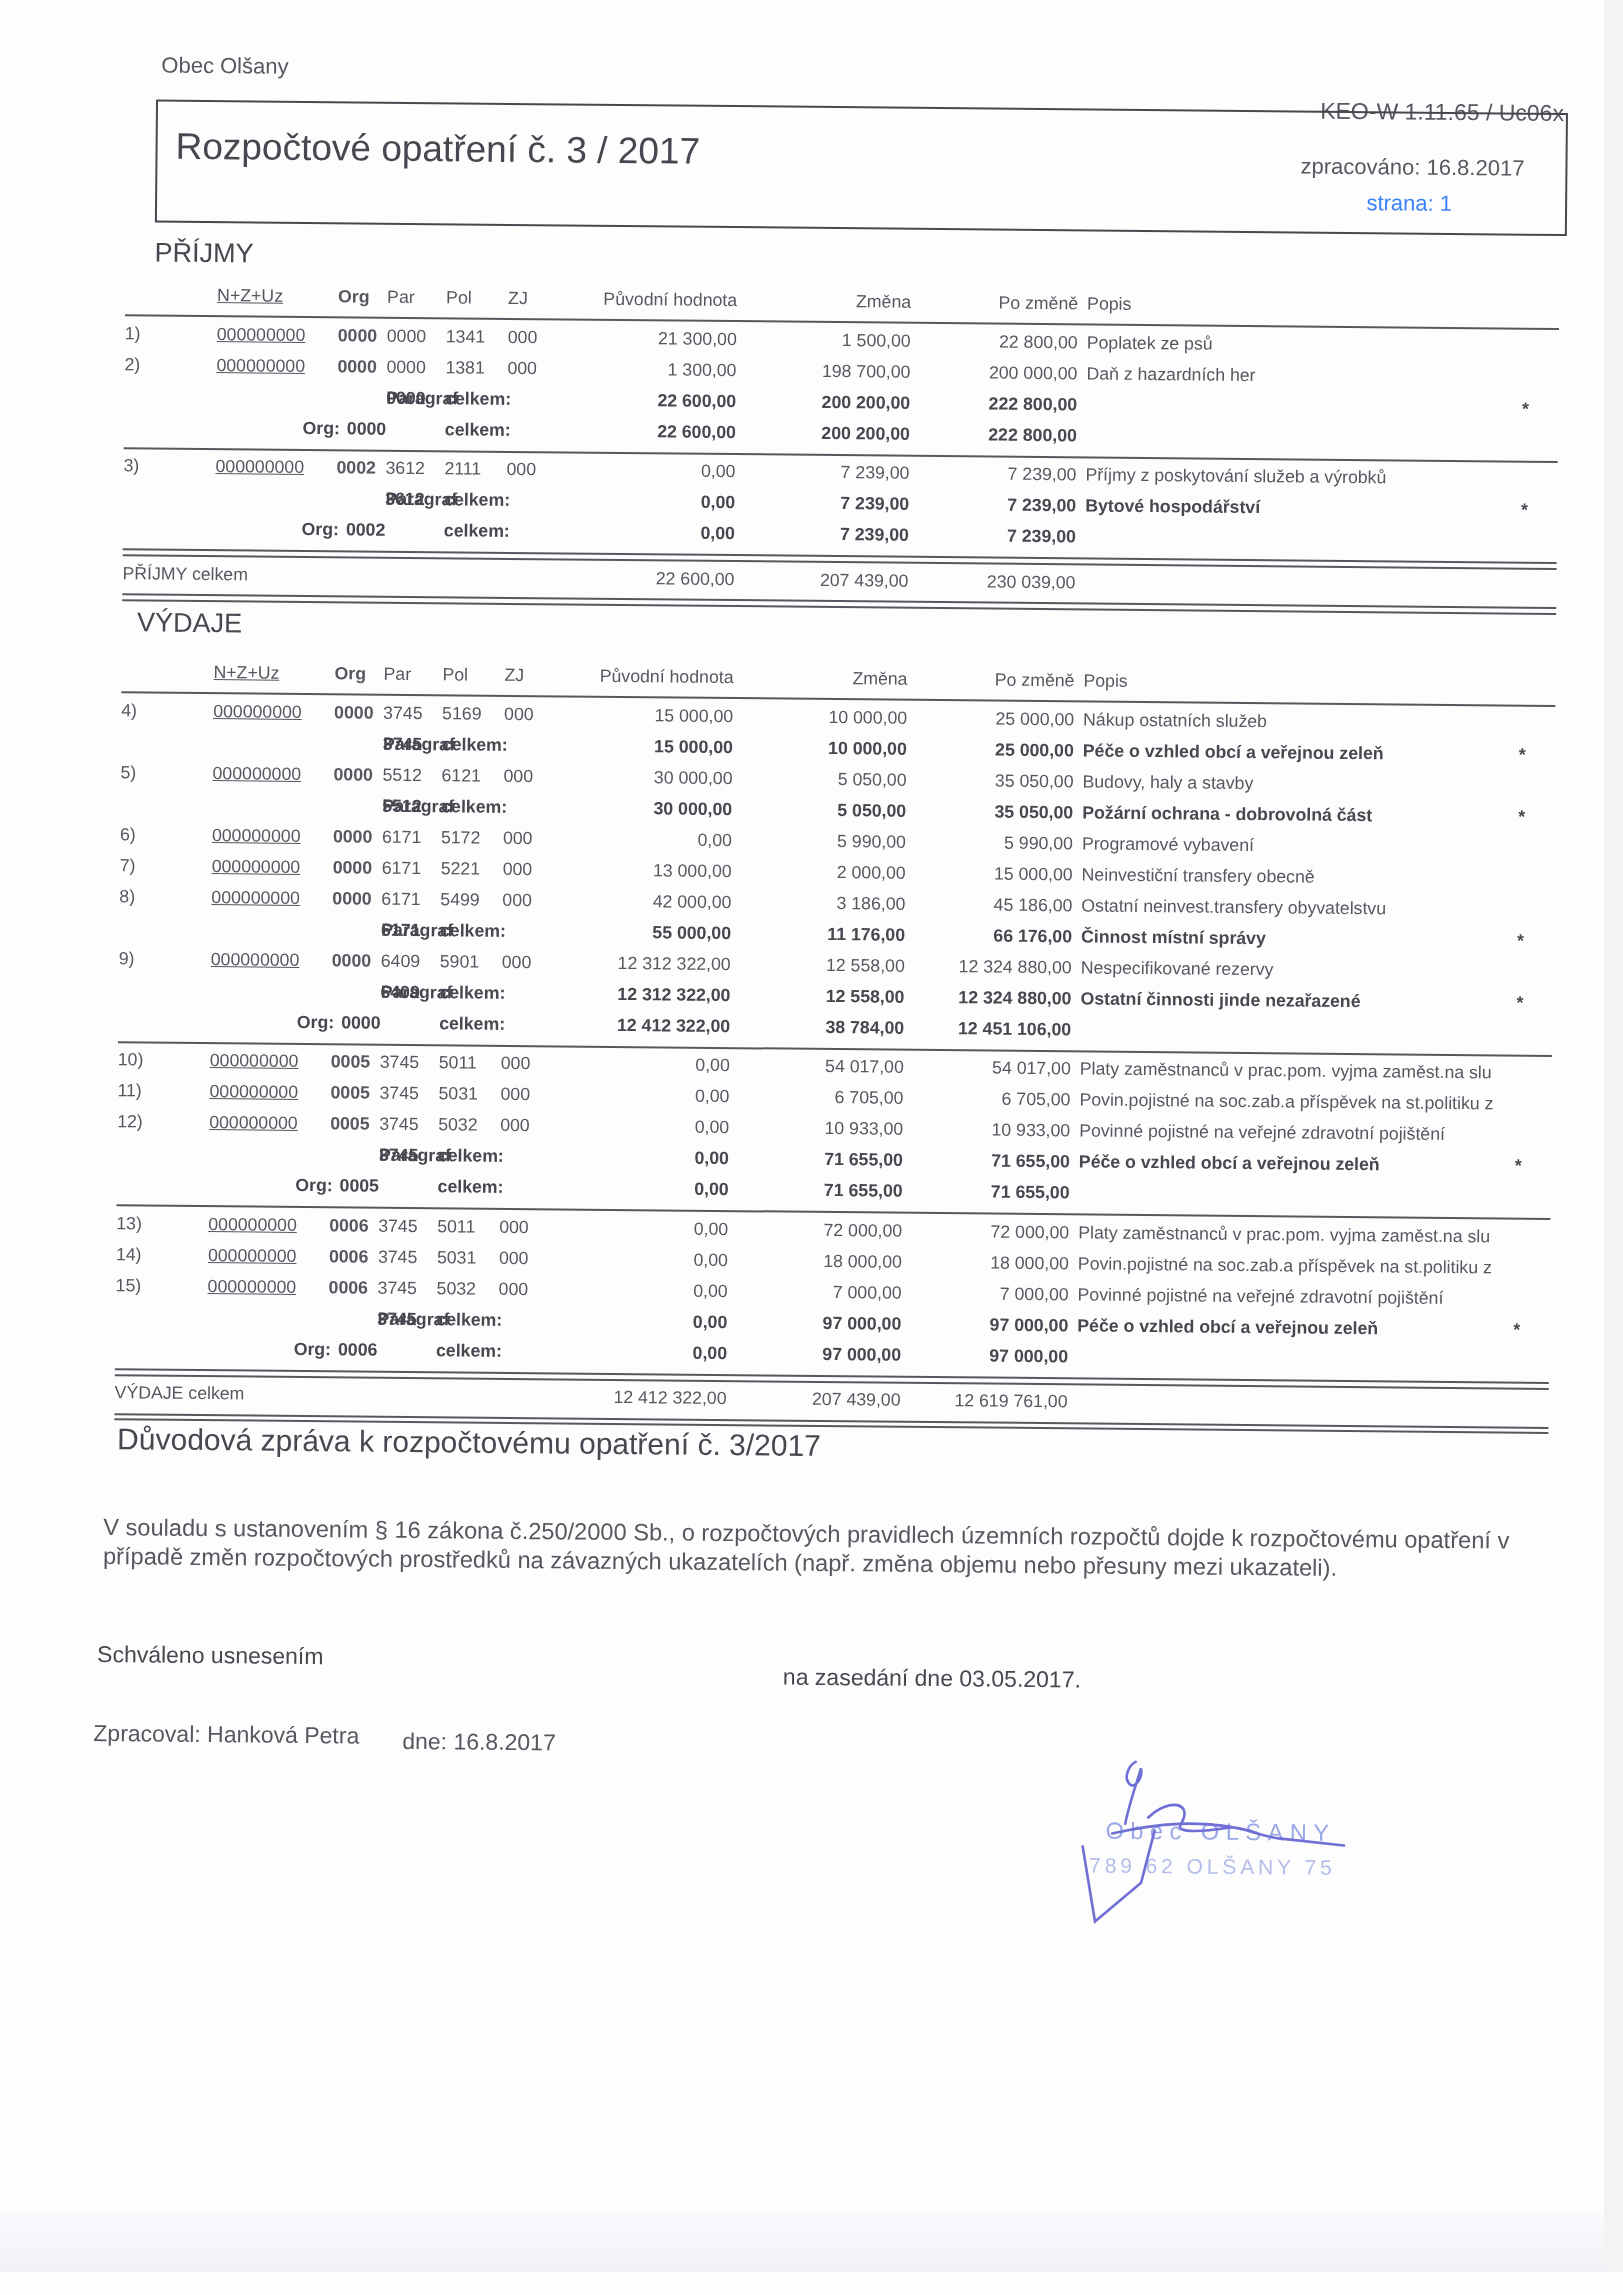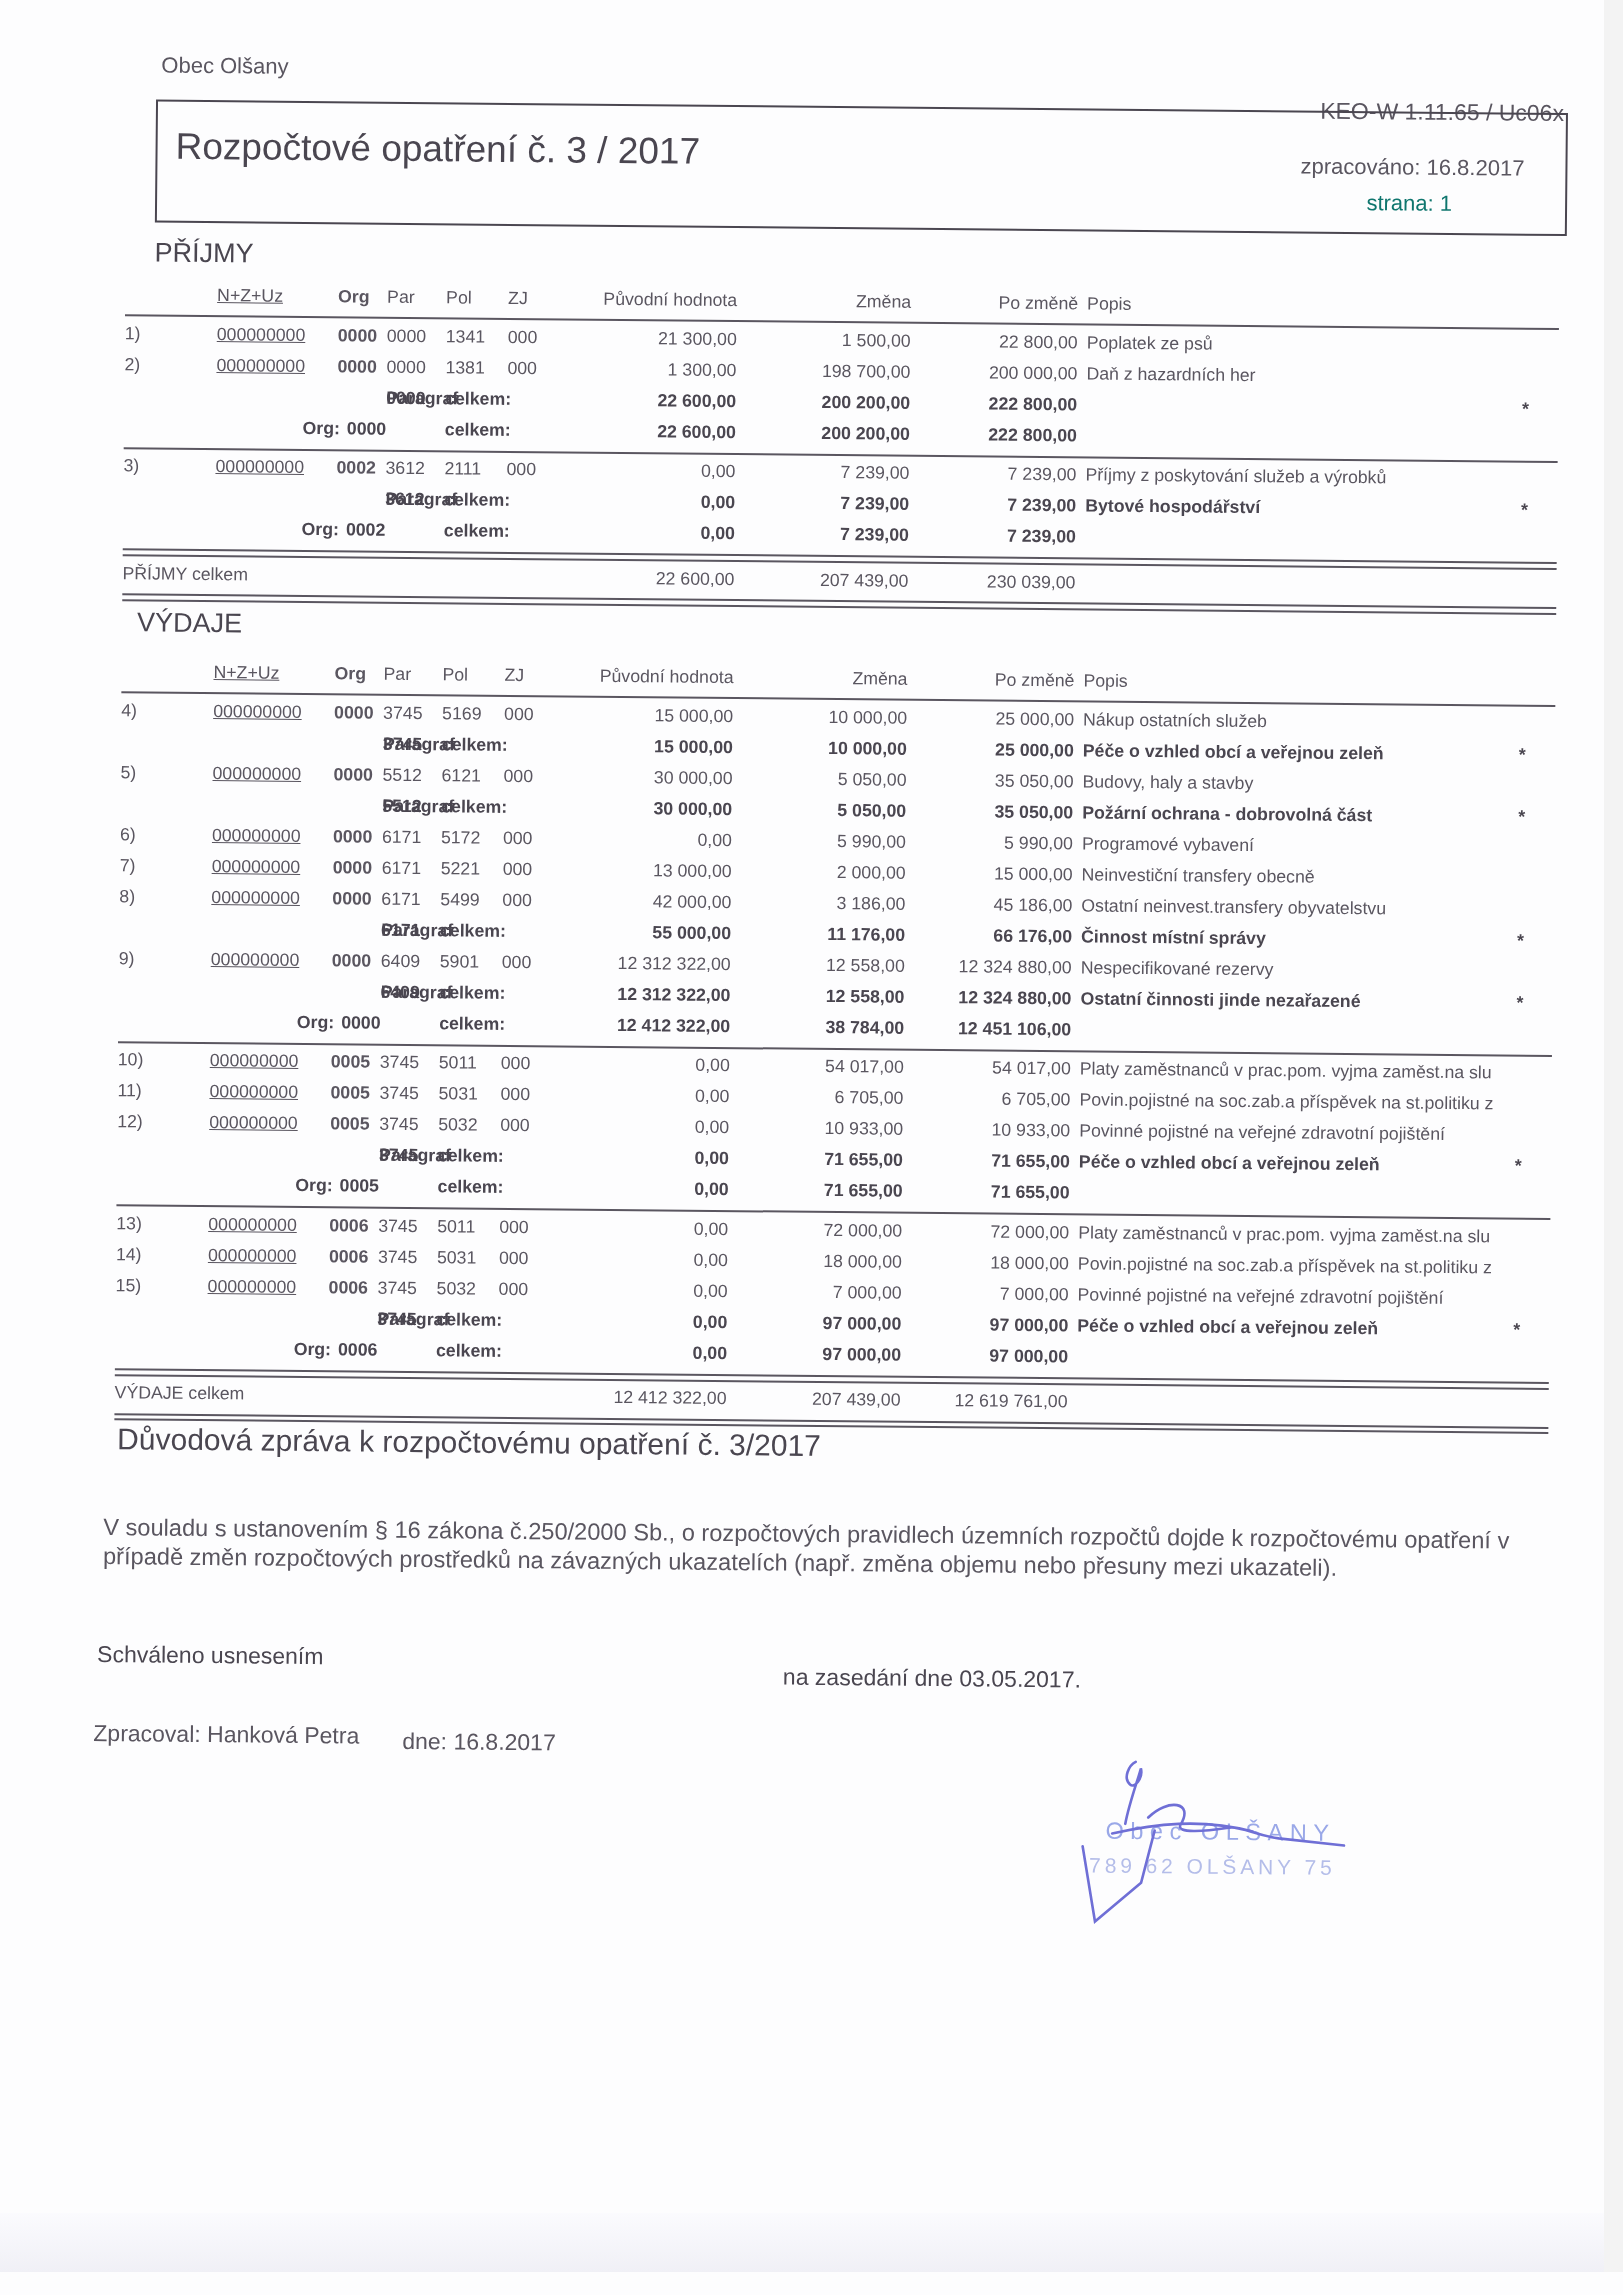--- a/index.html
+++ b/index.html
@@ -9,21 +9,21 @@
   }
   .page { position: absolute; left: 0; top: 0; width: 1624px; height: 2295px; }
   .skew { transform: rotate(0.55deg); transform-origin: 0 0; }
   .abs { position: absolute; white-space: nowrap; }
 
   #org-name { left: 162px; top: 51px; font-size: 22px; color: #5a5660; }
   #report-id { right: 59px; top: 85px; font-size: 23px; color: #5a5660; }
   .title-box { position: absolute; left: 157px; top: 98px; width: 1408px; height: 119px; border: 2.6px solid #4a4650; border-right-width: 2.6px; }
   #doc-title { left: 177px; top: 124px; font-size: 37px; color: #4a4650; }
   #processed { right: 98px; top: 141px; font-size: 22px; color: #5a5660; }
-  #page-num { right: 170px; top: 177px; font-size: 22px; color: #0f766e; }
+  #page-num { right: 170px; top: 177px; font-size: 22px; color: #3b82f6; }
 
   .sec-title { font-size: 27px; color: #4a4650; }
 
   .grid { position: absolute; left: 128px; width: 1434px; }
   .row { position: relative; height: 31px; font-size: 17.7px; color: #5a5660; }
   .row > span { position: absolute; top: 5.2px; white-space: nowrap; }
   .row.hdr { height: 34px; }
   .row.bold { font-weight: bold; color: #4a4650; }
   .c-idx { left: 0; }
   .c-nzu { left: 92px; text-decoration: underline; }

